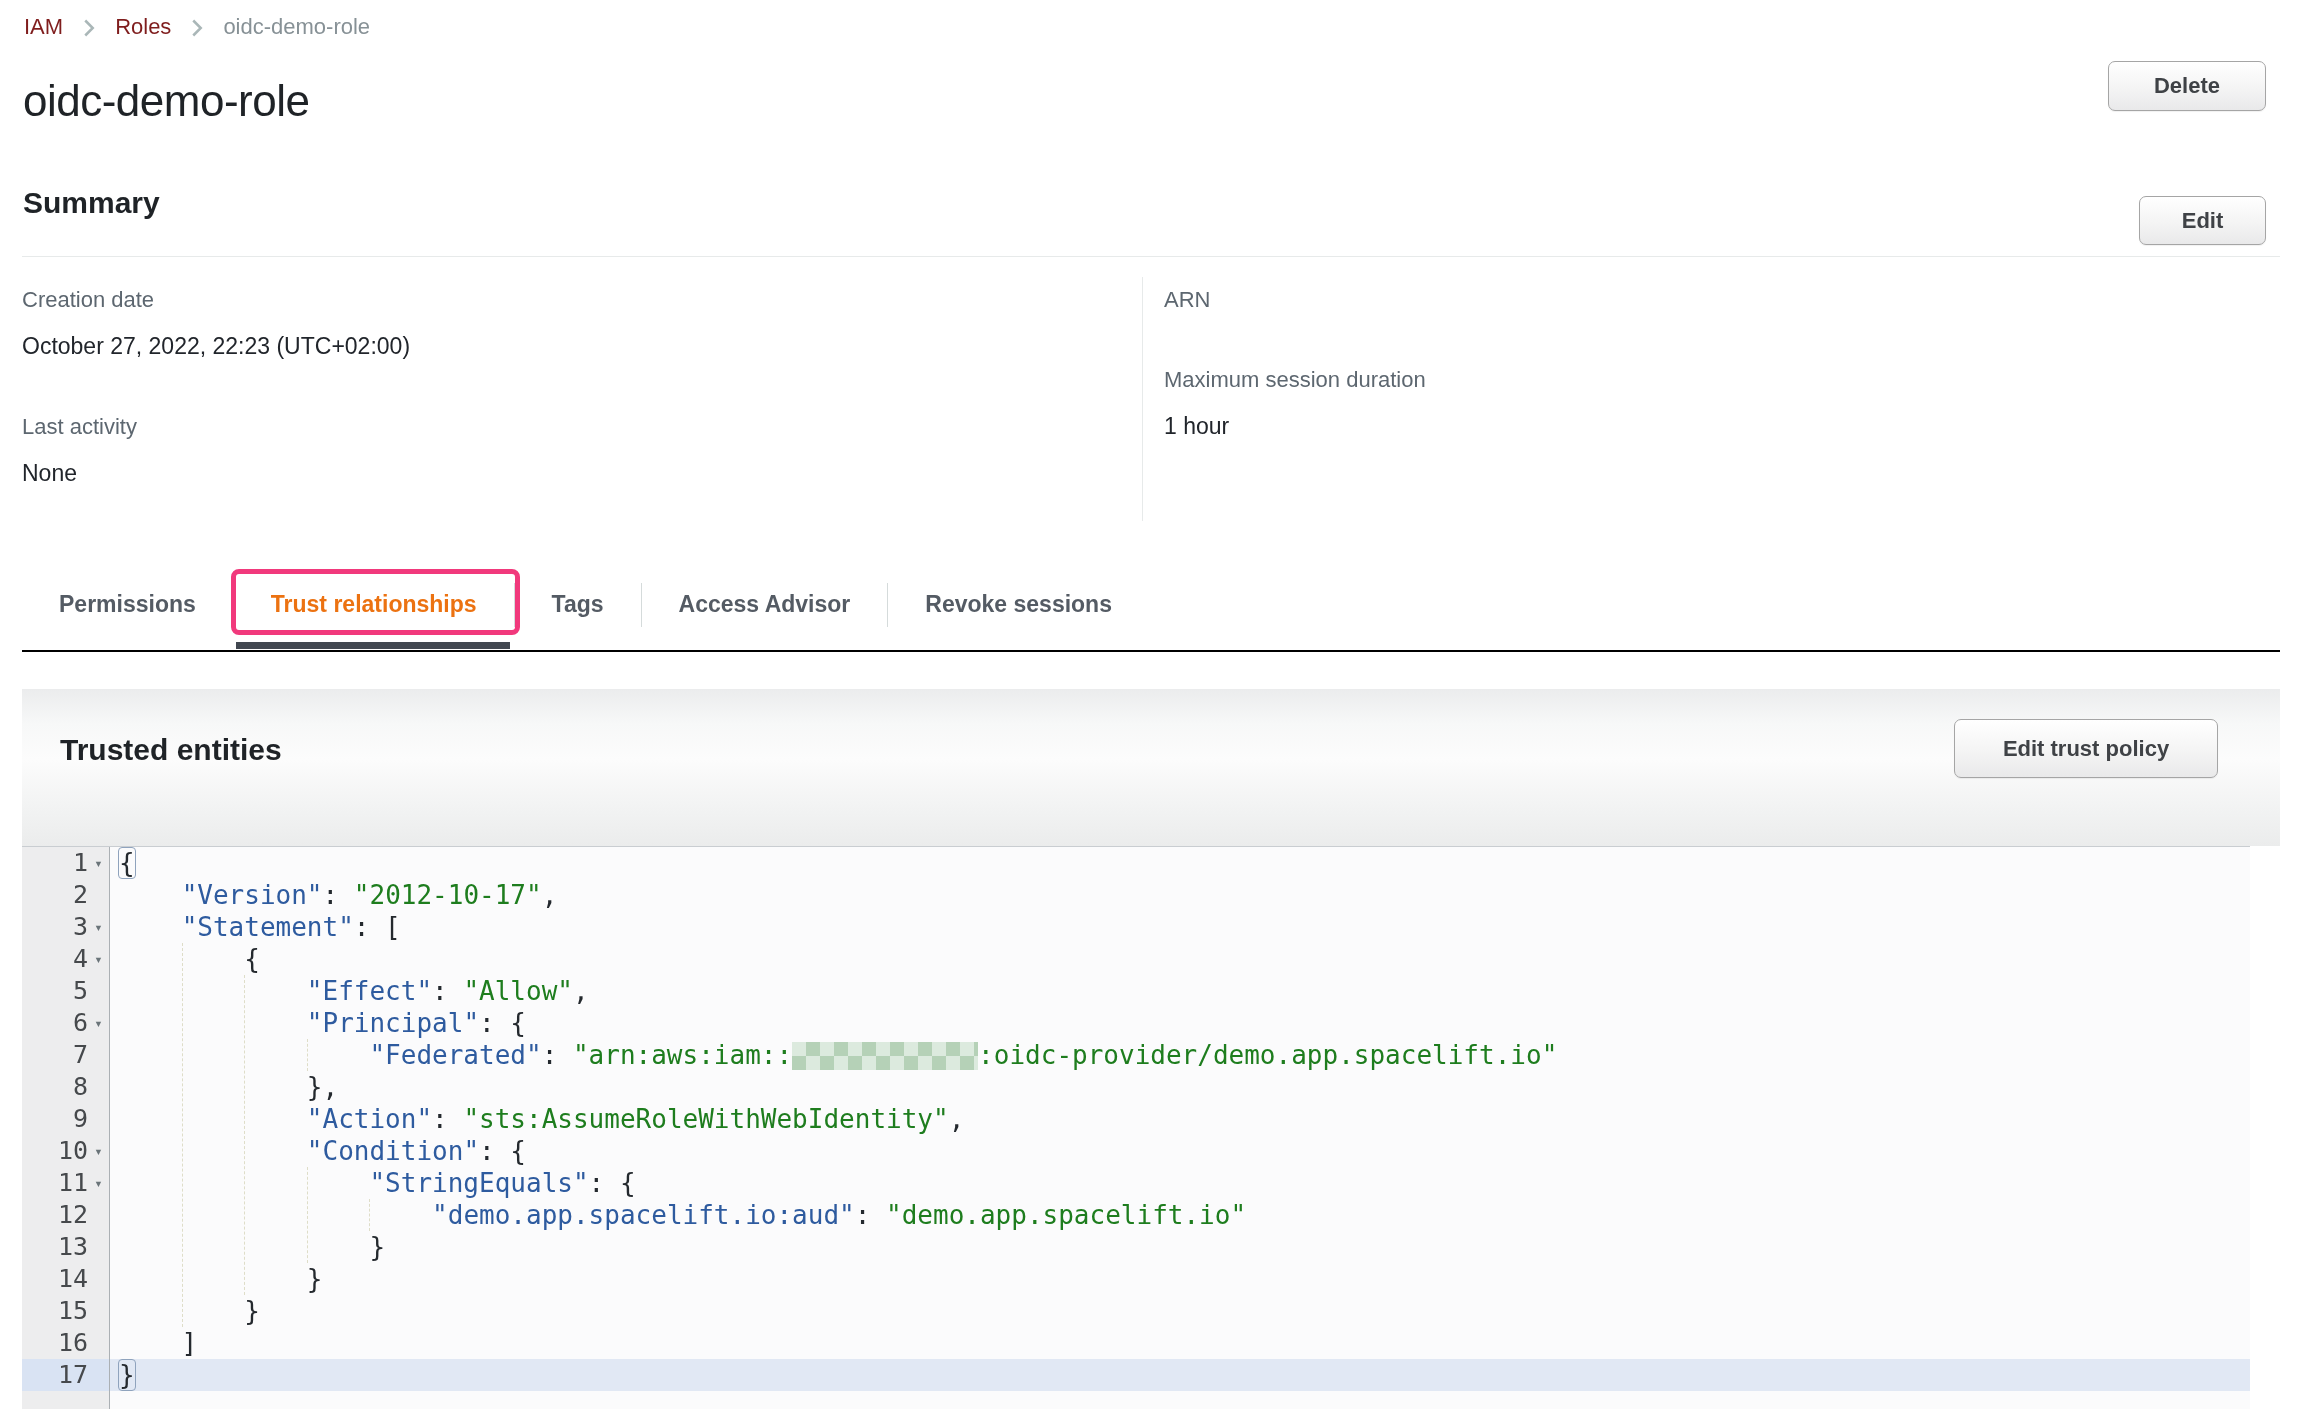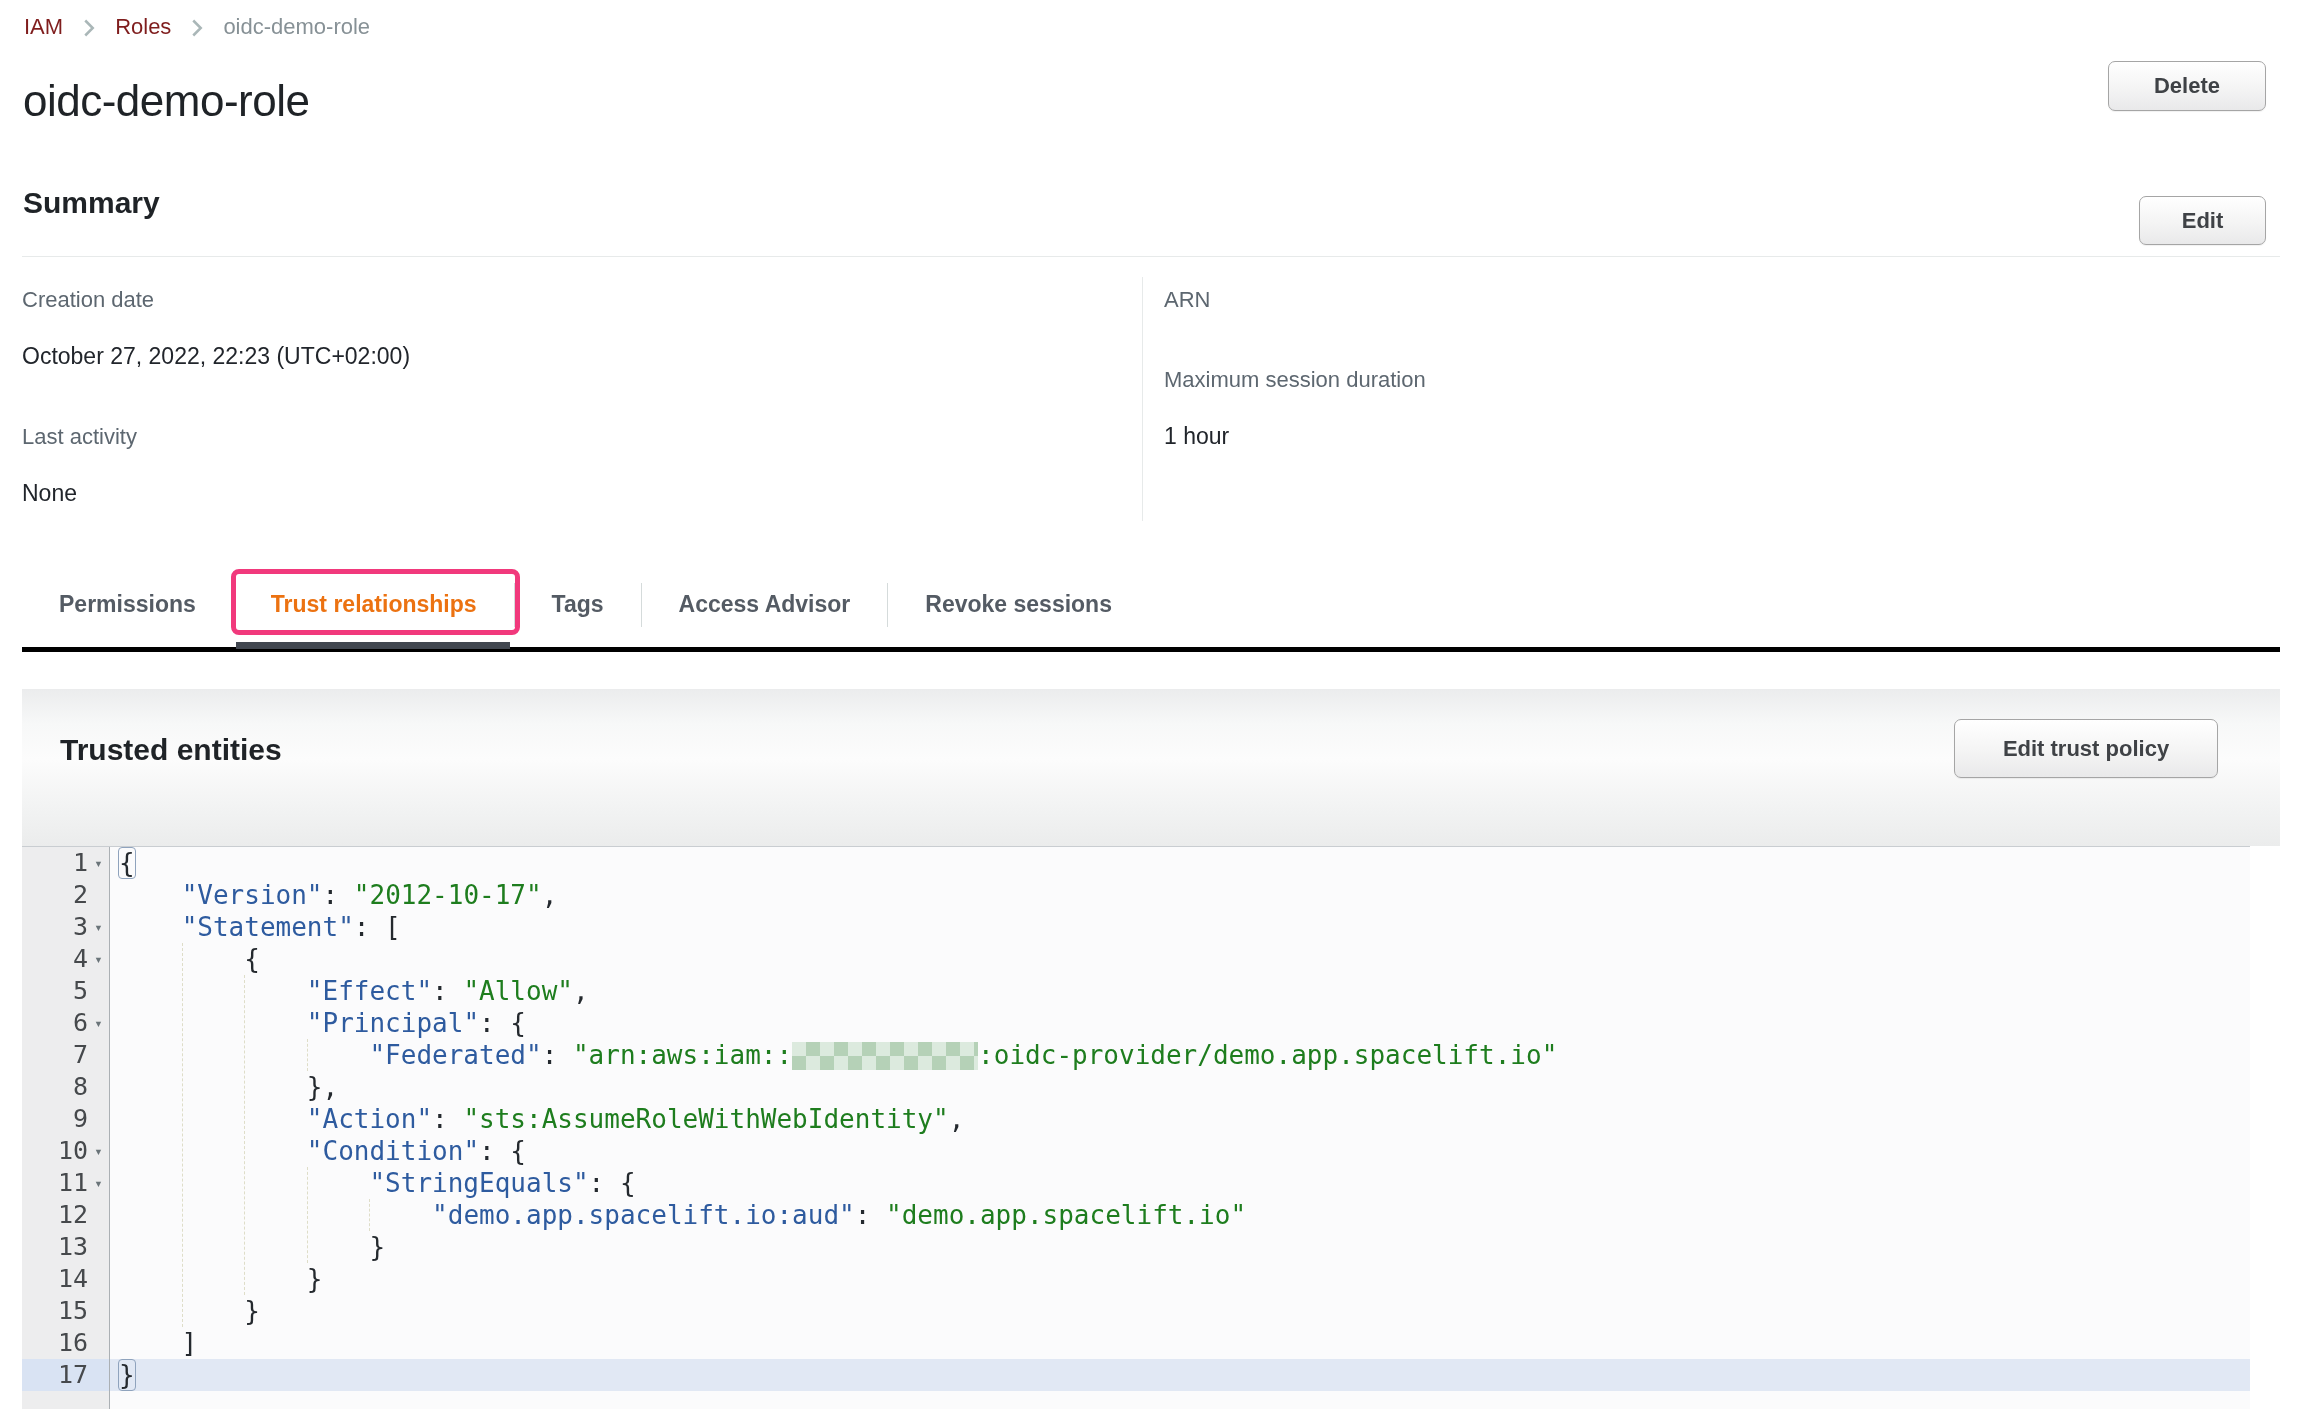--- a/index.html
+++ b/index.html
@@ -26,33 +26,33 @@
   .btn-edit-trust { top:30px; right:62px; width:264px; height:59px; }
 
   
   h2.summary-heading { margin:60px 0 0 23px; font-size:30px; font-weight:700; color:#1f2327; }
   .rule { margin:36px 22px 0 22px; border:none; border-top:1px solid #e7eaea; }
   .summary-grid { position:relative; margin:14px 22px 0 22px; display:flex; height:250px; }
   .summary-col-left { width:1120px; }
   .summary-col-right { flex:1; padding-left:22px; }
   .col-divider { position:absolute; left:1120px; top:6px; bottom:0; width:1px; background:#e7eaea; }
   .field-label { margin-top:16px; font-size:22px; color:#5d6770; }
-  .field-value { margin-top:30px; font-size:23px; color:#21252b; }
+  .field-value { margin-top:20px; font-size:23px; color:#21252b; }
   .field-label.second { margin-top:54px; }
   .arn-row { display:flex; align-items:center; gap:13px; }
   .copy-icon { display:inline-flex; flex:none; margin-top:2px; cursor:pointer; }
   .redact-gray { display:inline-block; width:172px; height:27px; vertical-align:-6px;
                  background:repeating-conic-gradient(#c6cacd 0% 25%, #e1e4e6 0% 50%); background-size:28px 28px; }
   .redact-green { display:inline-block; width:186px; height:28px; vertical-align:-6px;
                   background:repeating-conic-gradient(#b5d1b7 0% 25%, #dcead dd 0% 50%);
                   background:repeating-conic-gradient(#b5d1b7 0% 25%, #dceade 0% 50%); background-size:28px 28px; }
 
   
   .tabs { margin:52px 22px 0 22px; display:flex; align-items:flex-start; height:79px;
-          border-bottom:5px solid #000000; }
+          border-bottom:2px solid #000000; }
   .tab { position:relative; height:78px; padding:18px 37px 0 37px; font-size:23px; font-weight:700;
          color:#545b64; cursor:pointer; white-space:nowrap; }
   .tab.active { color:#ec7211; }
   .tab.active .underline { position:absolute; left:2px; right:4px; bottom:2px; height:7px; background:#414750; }
   .tab-sep { width:1px; height:44px; margin-top:10px; background:#d5dbdb; flex:none; }
   .annotation-box { position:absolute; top:-4px; bottom:16px; left:-3px; right:-6px;
                     border:5px solid #f1397c; border-radius:8px; pointer-events:none; }
 
   
   .panel { margin:37px 0 0 22px; width:2258px; height:720px; }

